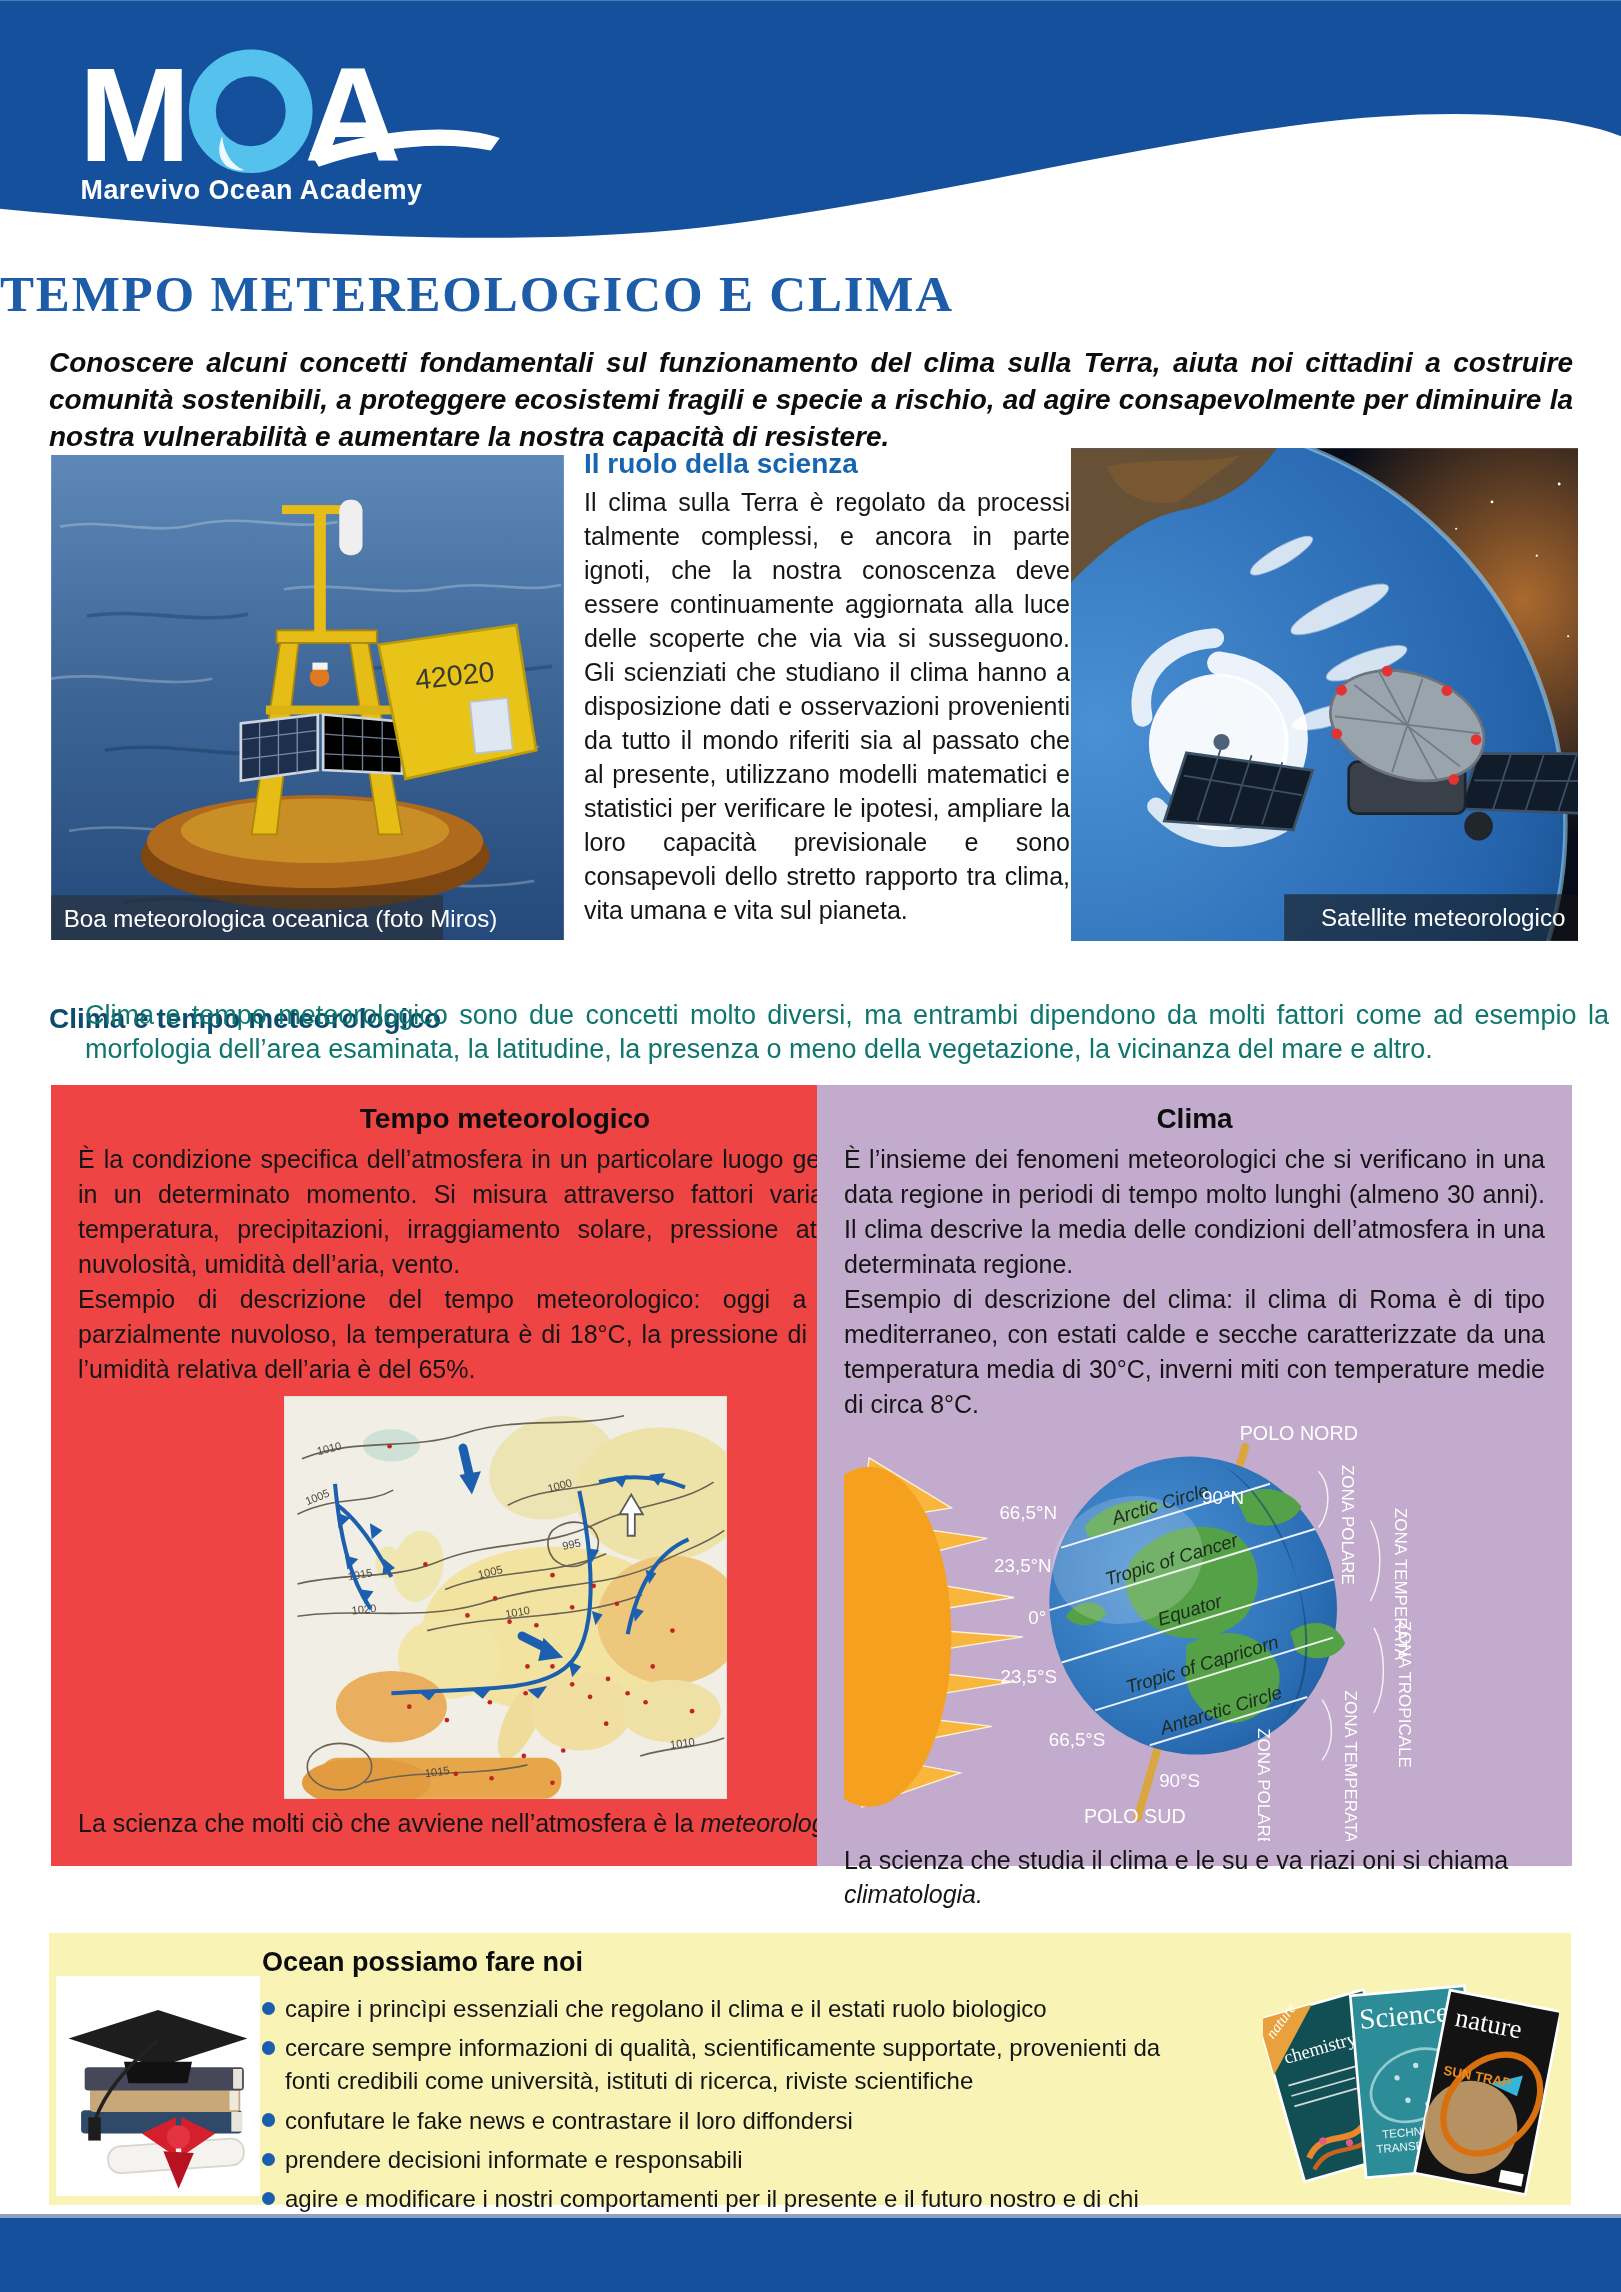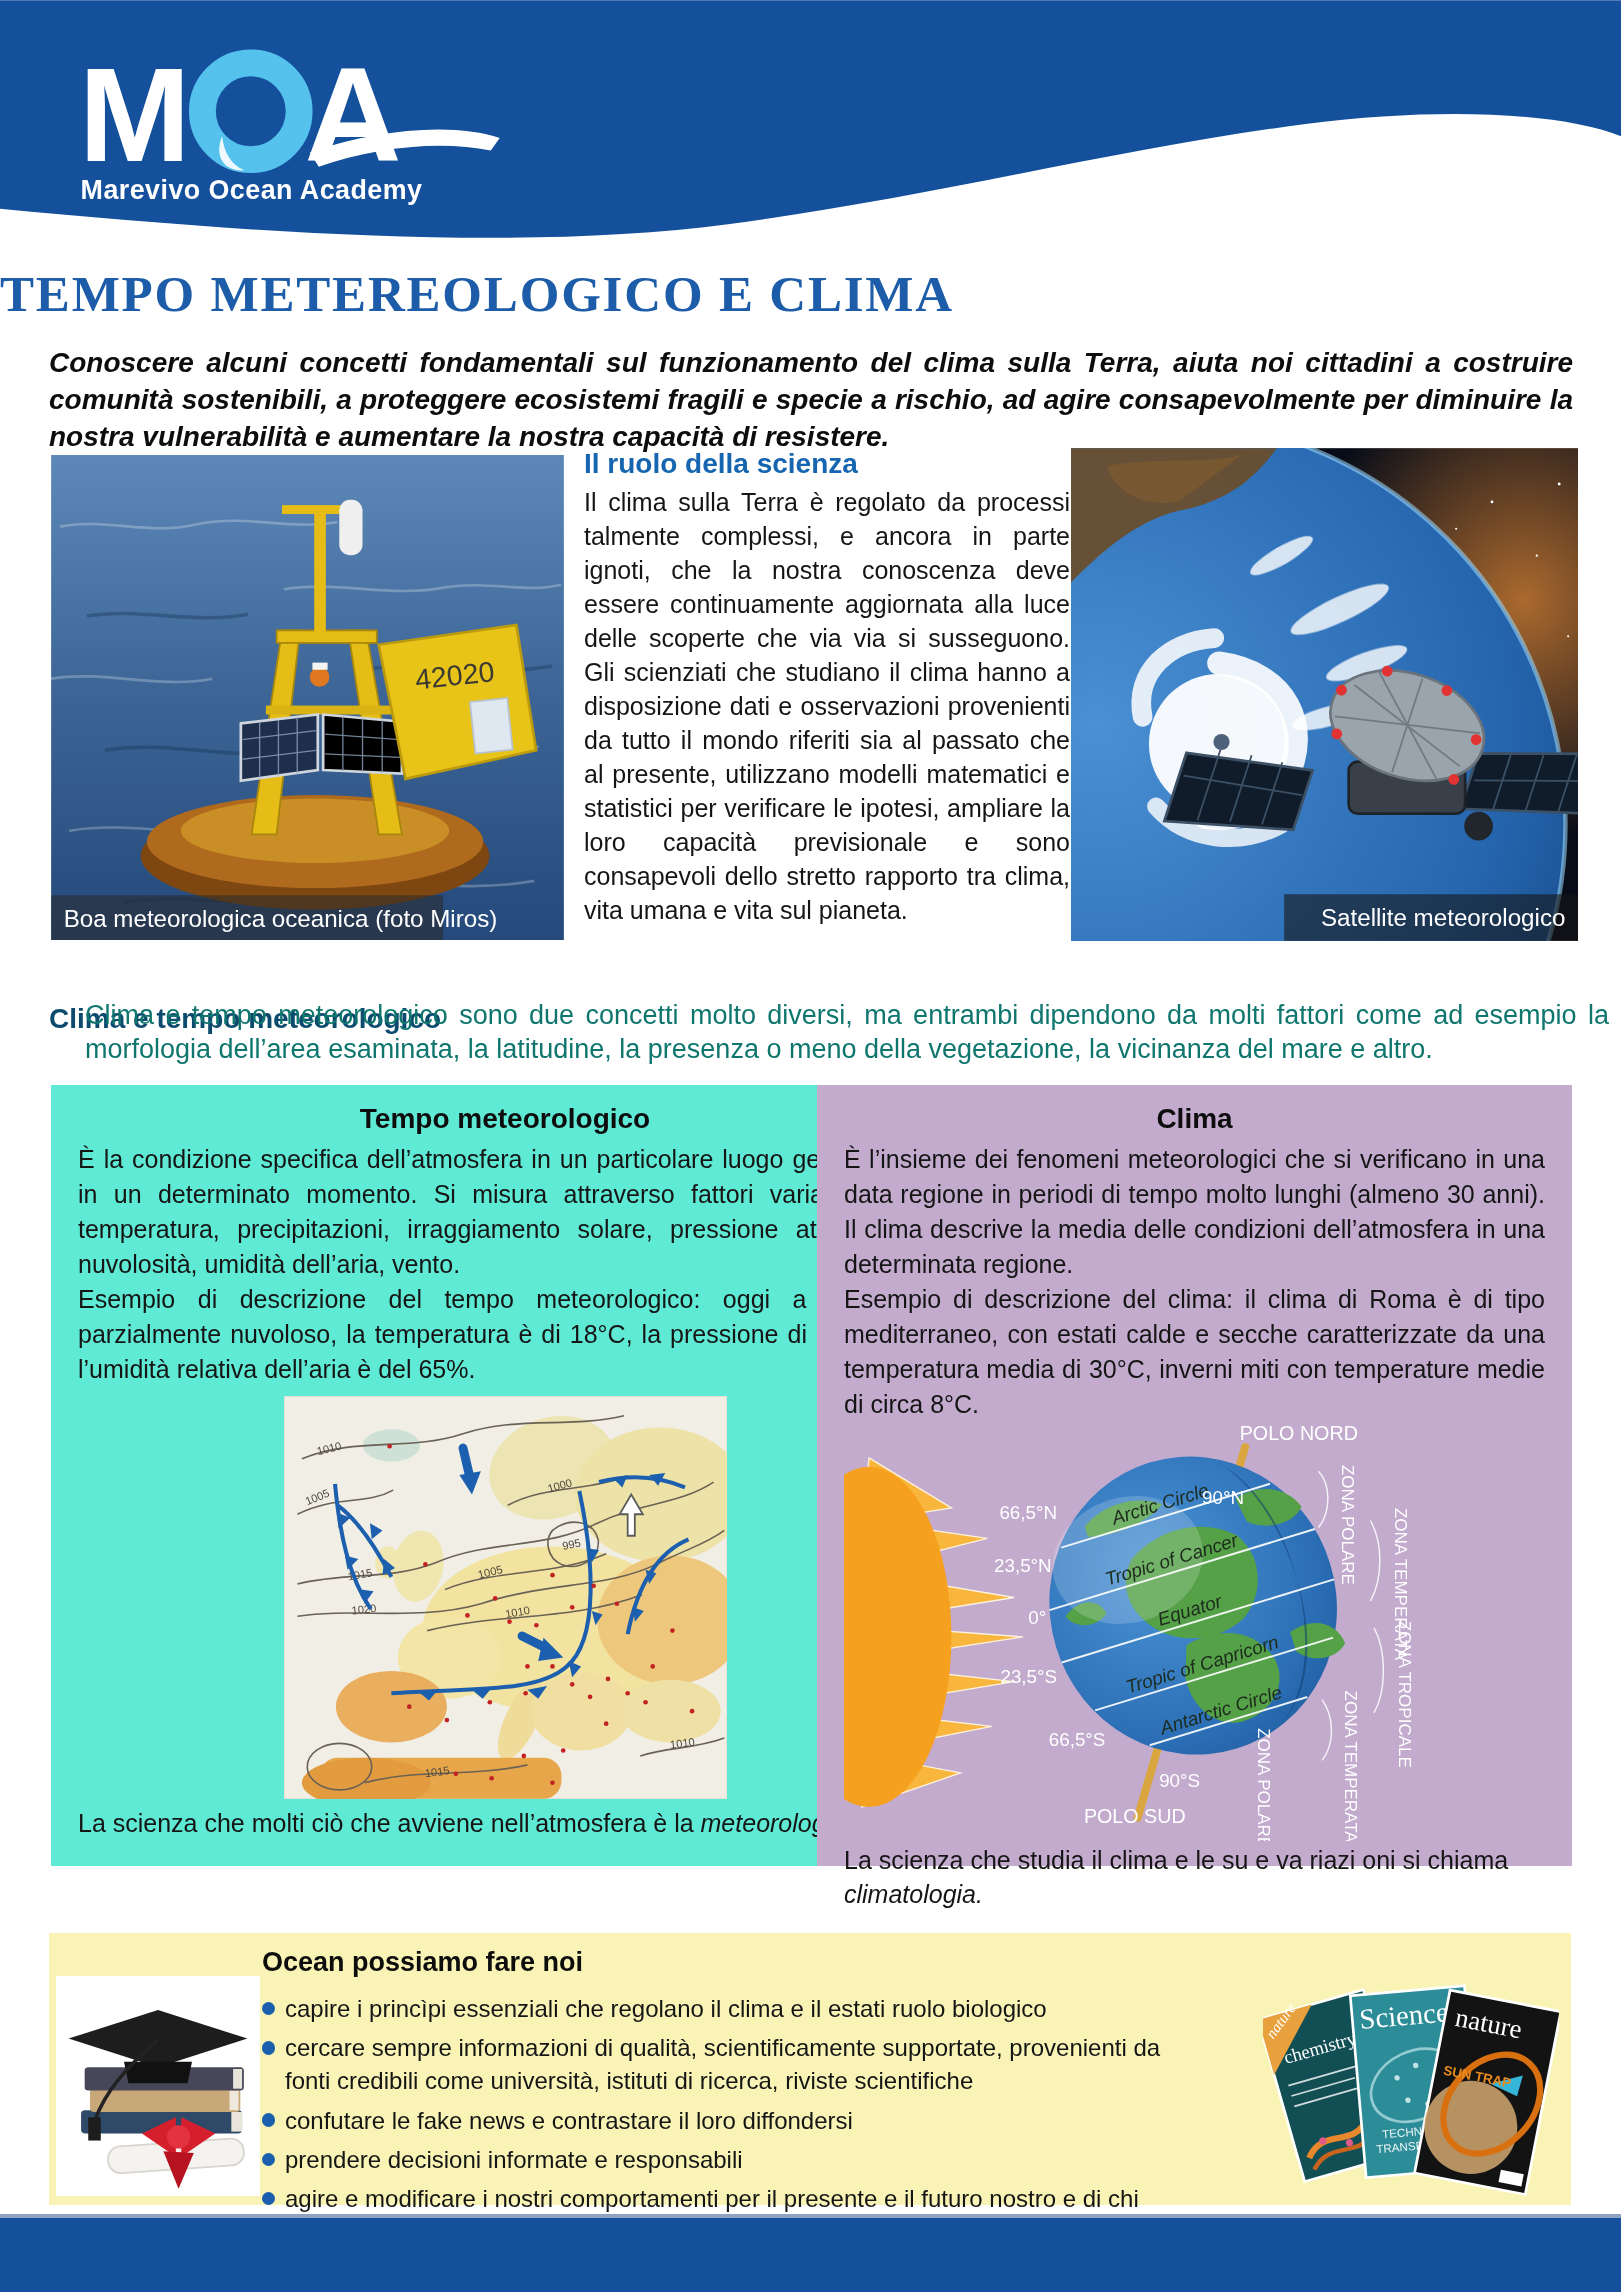--- a/index.html
+++ b/index.html
@@ -21,21 +21,21 @@
   #science-body{font-size:25px;line-height:34px;text-align:justify;margin:0;color:#151515;}
   
   figure{margin:0;padding:0;}
   .photo{display:block;}
   
   #compare-heading{left:49px;top:962px;width:1522px;font-size:28px;font-weight:bold;color:#0c4a6e;margin-top:41px;}
   #compare-body{left:49px;top:998px;width:1524px;font-size:27px;line-height:34px;
     text-align:justify;color:#0f766e;margin-left:36px;}
   
   .info-box{top:1085px;height:781px;box-sizing:border-box;padding:14.3px 27px 0 27px;}
-  #weather-box{left:51px;width:908px;background:#5eead4;}
+  #weather-box{left:51px;width:908px;background:#ef4444;}
   #climate-box{left:817px;width:755px;background:#c3abce;}
   .box-heading{text-align:center;font-size:28px;font-weight:bold;margin:3.6px 0 7.2px 0;color:#0d0d0d;}
   .box-body{font-size:25px;line-height:35px;text-align:justify;margin:0;color:#151515;}
   .box-footer{font-size:25px;line-height:34px;margin:0;color:#151515;}
   #weather-map-wrap{display:block;margin:9px auto 7.2px auto;width:443px;height:403px;}
   #sun-diagram-wrap{display:block;margin:0 auto;width:701px;height:419px;}
   #weather-box-footer{margin-top:3.6px;}
   #climate-box-footer{margin-top:1.8px;}
   
   #action-box{left:49px;top:1933px;width:1522px;height:272px;background:#f9f4b6;box-sizing:border-box;}

